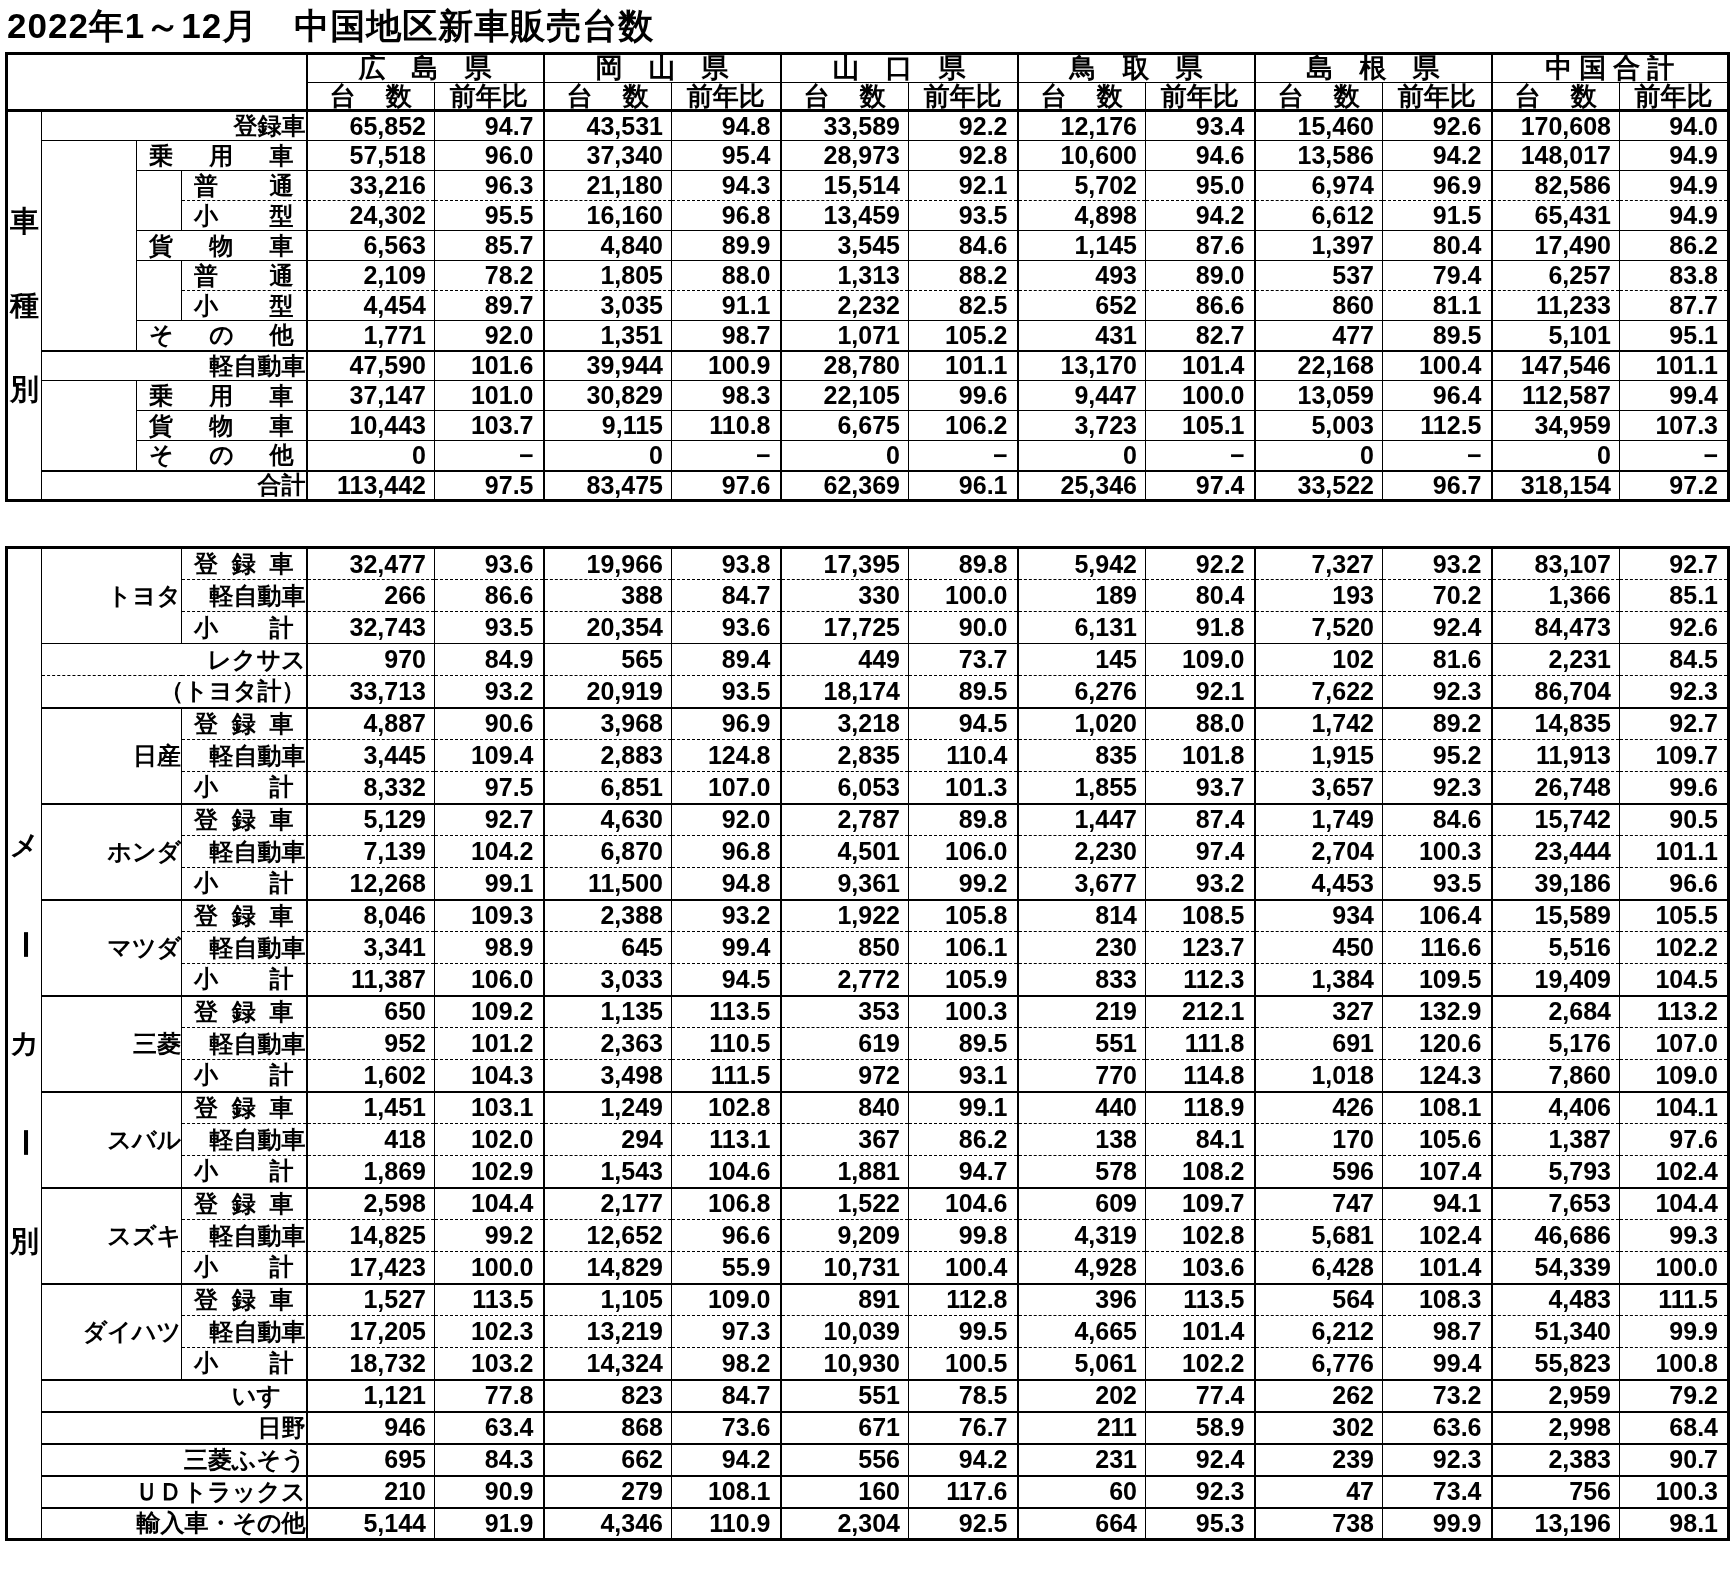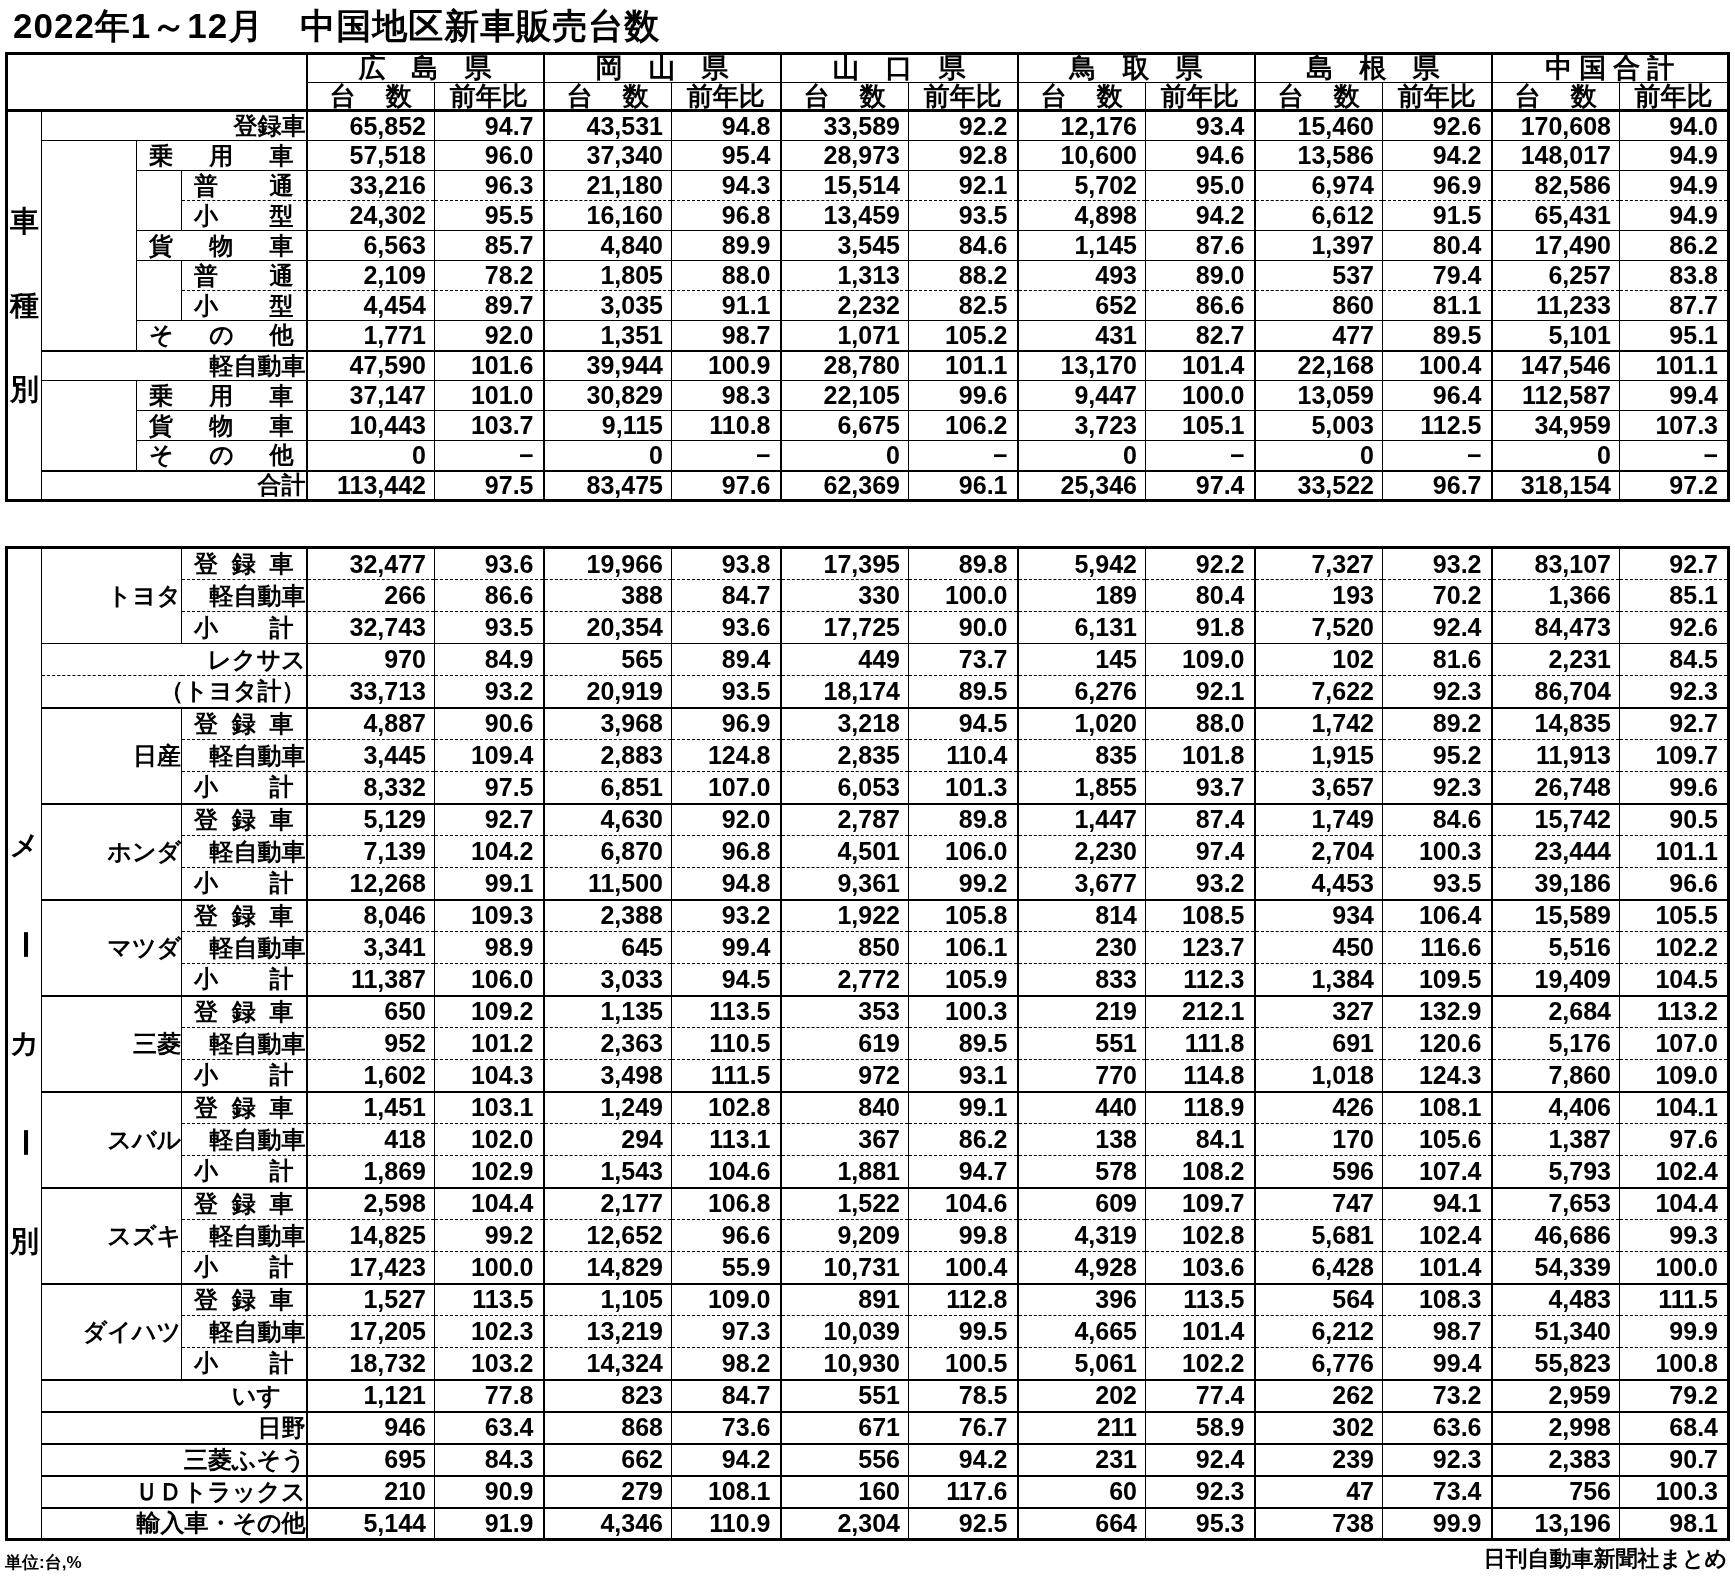--- a/index.html
+++ b/index.html
@@ -6,21 +6,21 @@
   html,body { margin:0; padding:0; background:#fff; }
   body {
     width:1735px; height:1591px;
     color:#000;
     font-family:"Liberation Sans","DejaVu Sans",sans-serif;
     font-weight:bold;
     overflow:hidden;
   }
   .page { padding:4px 6px 0 5px; }
   .title {
-    font-size:35px; line-height:40px; margin:2px 0 6px 8px;
+    font-size:35px; line-height:40px; margin:2px 0 6px 2px;
     letter-spacing:1px; white-space:nowrap;
   }
   table {
     border-collapse:collapse; table-layout:fixed;
     width:1722px; border:3px solid #000;
   }
   td {
     border-left:1px solid #000;
     border-bottom:1px solid #000;
     padding:0; overflow:hidden; vertical-align:middle;
@@ -1091,17 +1091,13 @@
           <td class="num pref-start">664</td>
           <td class="yoy">95.3</td>
           <td class="num pref-start">738</td>
           <td class="yoy">99.9</td>
           <td class="num pref-start">13,196</td>
           <td class="yoy">98.1</td>
         </tr>
       </tbody>
   </table>
 
-  <div class="footer">
-    <span class="unit-note">単位:台,%</span>
-    <span class="source">日刊自動車新聞社まとめ</span>
-  </div>
 </div>
 
 </body></html>

